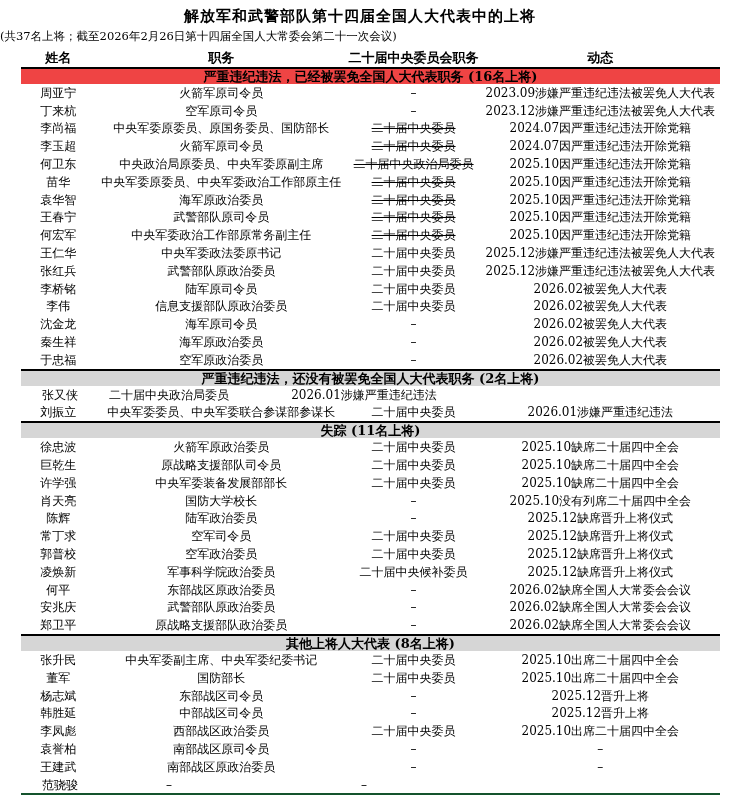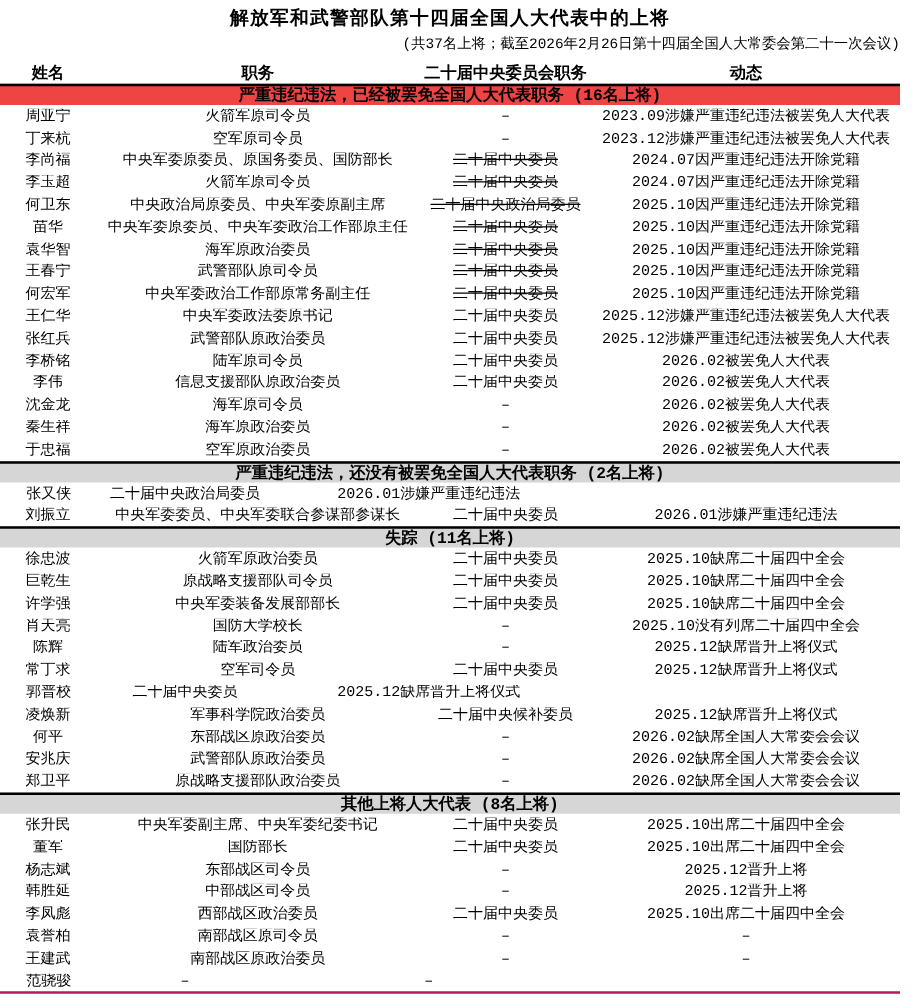--- a/index.html
+++ b/index.html
@@ -9,38 +9,38 @@
     color: #000000;
     font-family: "DejaVu Serif", "Liberation Serif", serif;
   }
   .page {
     width: 720px;
     height: 800px;
     box-sizing: border-box;
     padding-top: 6px;
     background: #ffffff;
     overflow: hidden;
-    font-family: Liberation Mono, monospace;
   }
   .title {
     text-align: center;
     font-weight: bold;
     font-size: 15px;
     letter-spacing: 1px;
     line-height: 20px;
   }
   .subtitle {
-    text-align: right;
+    text-align: left;
     font-size: 11.5px;
     line-height: 16px;
     margin-top: 2px;
   }
   .table {
     margin-top: 5px;
-    border-bottom: 2px solid #be185d;
+    border-bottom: 2px solid #14532d;
+    margin-left: 21px;
   }
   .header-row {
     display: flex;
     align-items: center;
     height: 18px;
     font-weight: bold;
     font-size: 13px;
   }
   .band {
     box-sizing: border-box;
@@ -226,20 +226,21 @@
           <div class="cell col-dyn">2025.12缺席晋升上将仪式</div>
         </div>
         <div class="row">
           <div class="cell col-name">常丁求</div>
           <div class="cell col-pos">空军司令员</div>
           <div class="cell col-com">二十届中央委员</div>
           <div class="cell col-dyn">2025.12缺席晋升上将仪式</div>
         </div>
         <div class="row">
           <div class="cell col-name">郭普校</div>
+          <div class="cell col-pos">空军政治委员</div>
           <div class="cell col-com">二十届中央委员</div>
           <div class="cell col-dyn">2025.12缺席晋升上将仪式</div>
         </div>
         <div class="row">
           <div class="cell col-name">凌焕新</div>
           <div class="cell col-pos">军事科学院政治委员</div>
           <div class="cell col-com">二十届中央候补委员</div>
           <div class="cell col-dyn">2025.12缺席晋升上将仪式</div>
         </div>
         <div class="row">

